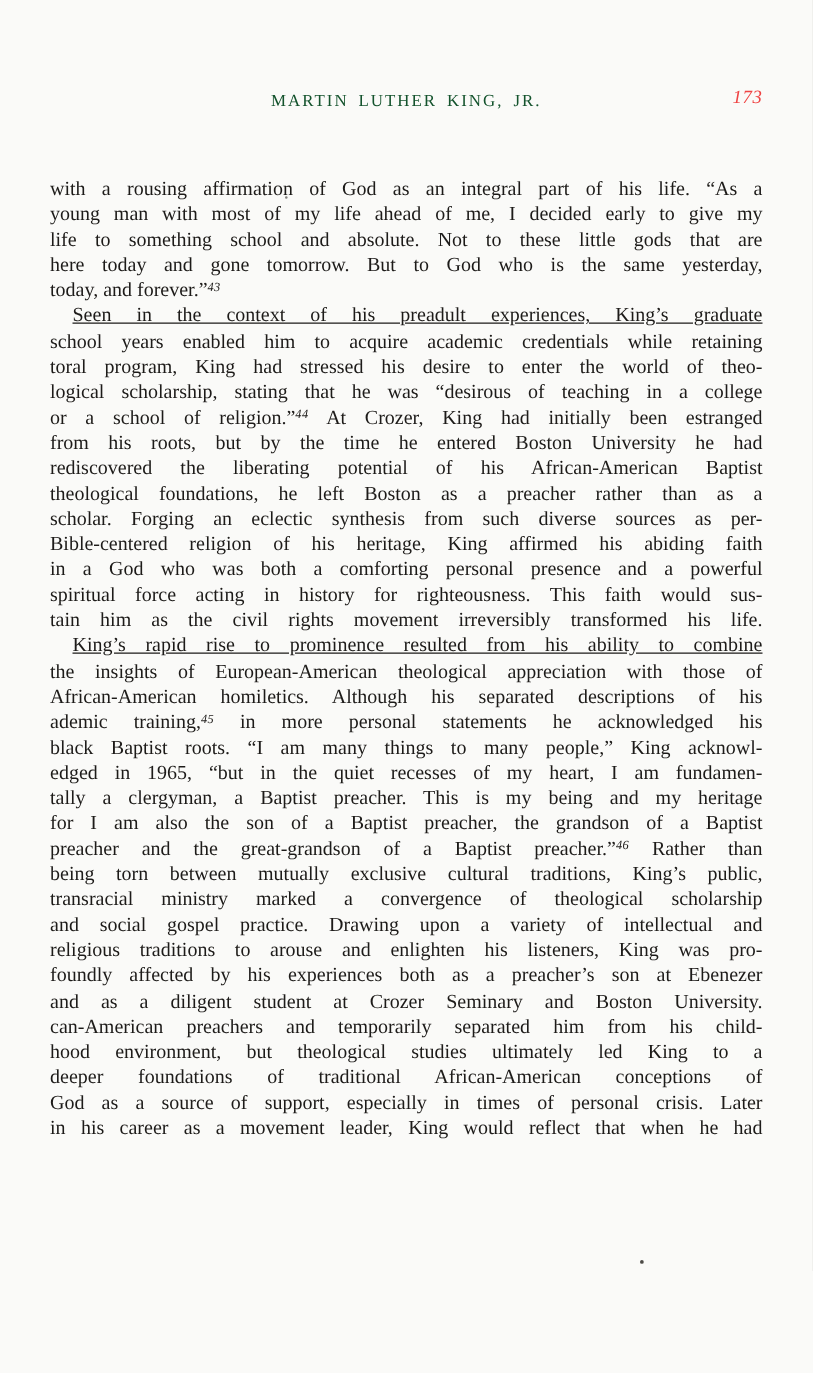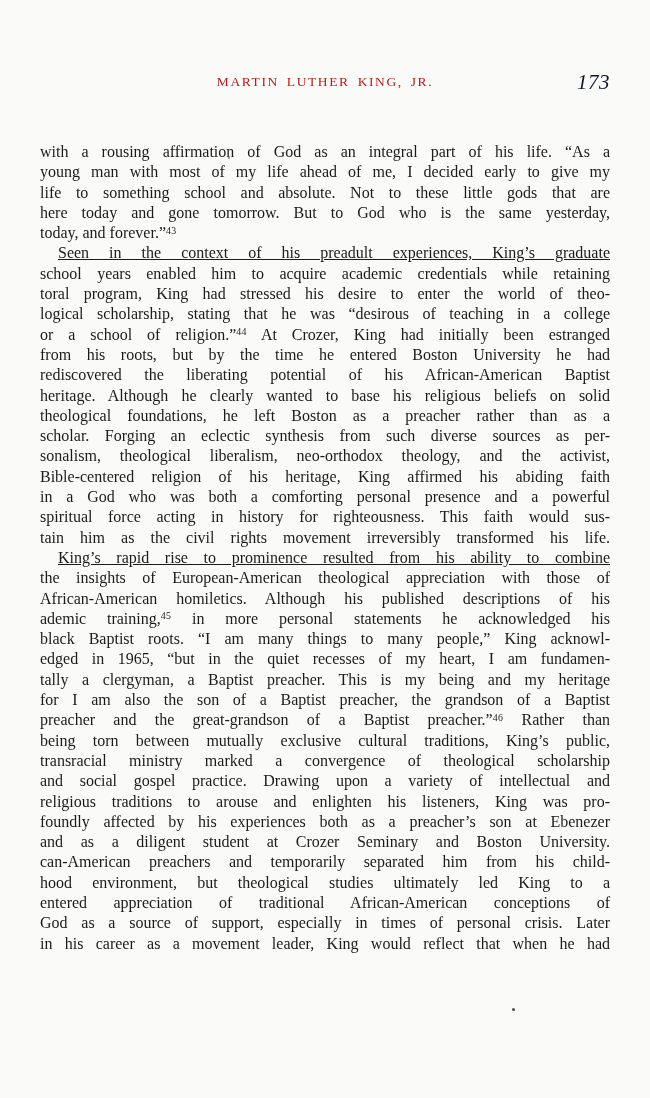--- a/index.html
+++ b/index.html
@@ -22,30 +22,30 @@
     top: 72px;
     left: 40px;
     width: 570px;
     height: 18px;
     text-align: center;
   }
   .head-title {
     font-size: 13.5px;
     letter-spacing: 1.6px;
     word-spacing: 3px;
-    color: #b91c1c;
+    color: #14532d;
   }
   .page-number {
     position: absolute;
     right: 0;
     top: -2px;
     font-style: italic;
-    font-size: 21px;
+    font-size: 15px;
     letter-spacing: 0.5px;
-    color: #0f172a;
+    color: #ef4444;
   }
   .body-text {
     position: absolute;
     top: 114px;
     left: 40px;
     width: 570px;
     margin-top: 28px;
   }
   .line {
     height: 20.3px;
@@ -57,20 +57,21 @@
     overflow: visible;
   }
   .line.para-end { text-align-last: left; }
   .paragraph.indent .line:first-child { text-indent: 18px; text-decoration: underline; }
   sup.fnref {
     font-size: 0.62em;
     position: relative;
     top: -0.45em;
     vertical-align: baseline;
     letter-spacing: 0.3px;
+    font-style: italic;
   }
   .speck {
     position: absolute;
     background: #4c4a46;
     border-radius: 50%;
   }
   .speck-1 { left: 512px; top: 1008px; width: 3px; height: 3px; }
   .speck-2 { left: 228px; top: 157px; width: 2px; height: 2px; opacity: 0.7; }
 </style>
 </head>
@@ -92,48 +93,46 @@
         <div class="line para-end">today, and forever.”<sup class="fnref">43</sup></div>
       </div>
       <div class="paragraph indent">
         <div class="line">Seen in the context of his preadult experiences, King’s graduate</div>
         <div class="line">school years enabled him to acquire academic credentials while retaining</div>
         <div class="line">toral program, King had stressed his desire to enter the world of theo-</div>
         <div class="line">logical scholarship, stating that he was “desirous of teaching in a college</div>
         <div class="line">or a school of religion.”<sup class="fnref">44</sup> At Crozer, King had initially been estranged</div>
         <div class="line">from his roots, but by the time he entered Boston University he had</div>
         <div class="line">rediscovered the liberating potential of his African-American Baptist</div>
-        <div class="line">heritage. Although he clearly wanted to base his religious beliefs on solid</div>
         <div class="line">theological foundations, he left Boston as a preacher rather than as a</div>
         <div class="line">scholar. Forging an eclectic synthesis from such diverse sources as per-</div>
-        <div class="line">sonalism, theological liberalism, neo-orthodox theology, and the activist,</div>
         <div class="line">Bible-centered religion of his heritage, King affirmed his abiding faith</div>
         <div class="line">in a God who was both a comforting personal presence and a powerful</div>
         <div class="line">spiritual force acting in history for righteousness. This faith would sus-</div>
         <div class="line">tain him as the civil rights movement irreversibly transformed his life.</div>
       </div>
       <div class="paragraph indent">
         <div class="line">King’s rapid rise to prominence resulted from his ability to combine</div>
         <div class="line">the insights of European-American theological appreciation with those of</div>
-        <div class="line">African-American homiletics. Although his published descriptions of his</div>
+        <div class="line">African-American homiletics. Although his separated descriptions of his</div>
         <div class="line">ademic training,<sup class="fnref">45</sup> in more personal statements he acknowledged his</div>
         <div class="line">black Baptist roots. “I am many things to many people,” King acknowl-</div>
         <div class="line">edged in 1965, “but in the quiet recesses of my heart, I am fundamen-</div>
         <div class="line">tally a clergyman, a Baptist preacher. This is my being and my heritage</div>
         <div class="line">for I am also the son of a Baptist preacher, the grandson of a Baptist</div>
         <div class="line">preacher and the great-grandson of a Baptist preacher.”<sup class="fnref">46</sup> Rather than</div>
         <div class="line">being torn between mutually exclusive cultural traditions, King’s public,</div>
         <div class="line">transracial ministry marked a convergence of theological scholarship</div>
         <div class="line">and social gospel practice. Drawing upon a variety of intellectual and</div>
         <div class="line">religious traditions to arouse and enlighten his listeners, King was pro-</div>
         <div class="line">foundly affected by his experiences both as a preacher’s son at Ebenezer</div>
         <div class="line">and as a diligent student at Crozer Seminary and Boston University.</div>
         <div class="line">can-American preachers and temporarily separated him from his child-</div>
         <div class="line">hood environment, but theological studies ultimately led King to a</div>
-        <div class="line">entered appreciation of traditional African-American conceptions of</div>
+        <div class="line">deeper foundations of traditional African-American conceptions of</div>
         <div class="line">God as a source of support, especially in times of personal crisis. Later</div>
         <div class="line">in his career as a movement leader, King would reflect that when he had</div>
       </div>
     </div>
 
   <div class="speck speck-1"></div>
   <div class="speck speck-2"></div>
 
 </div>
 

